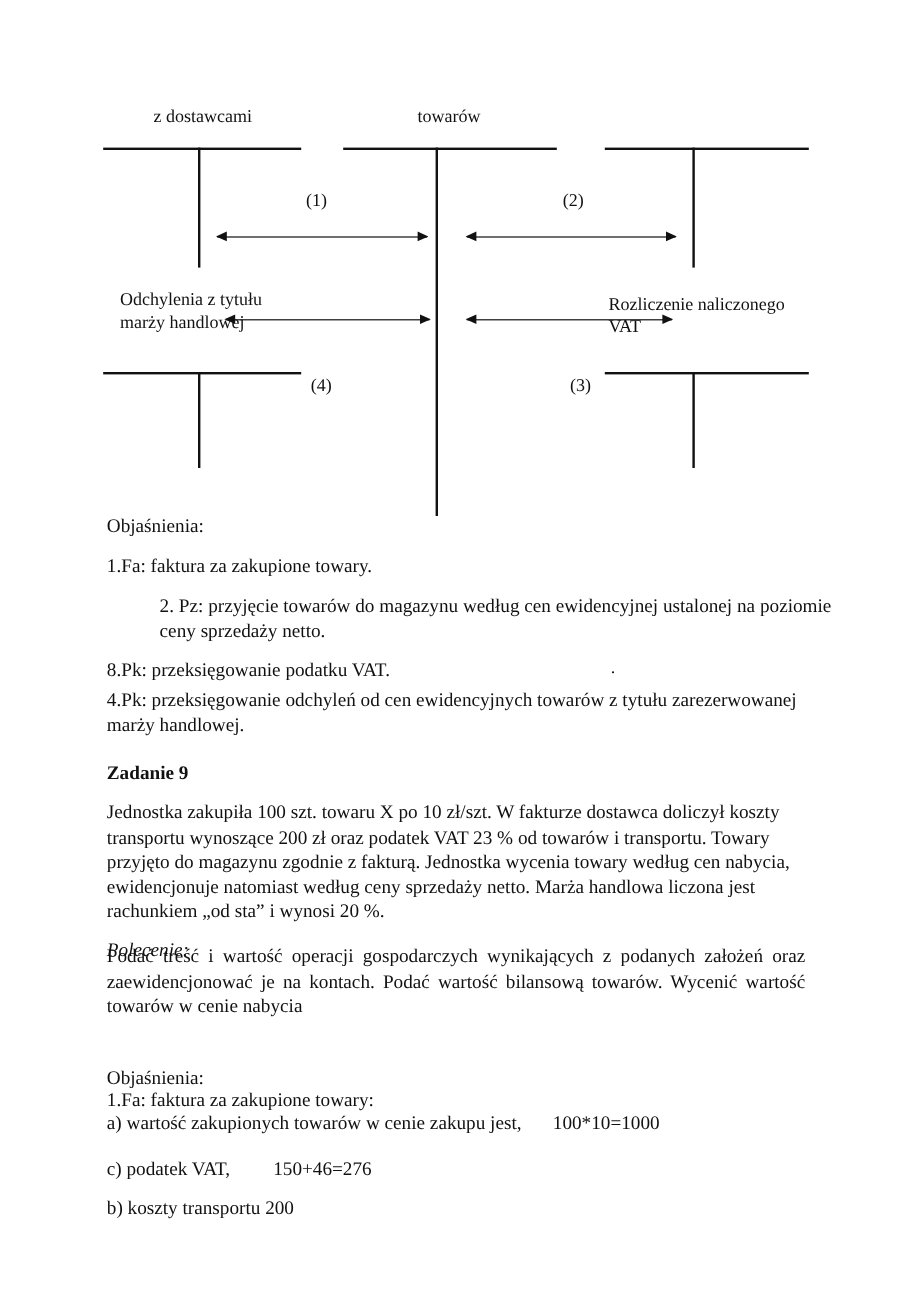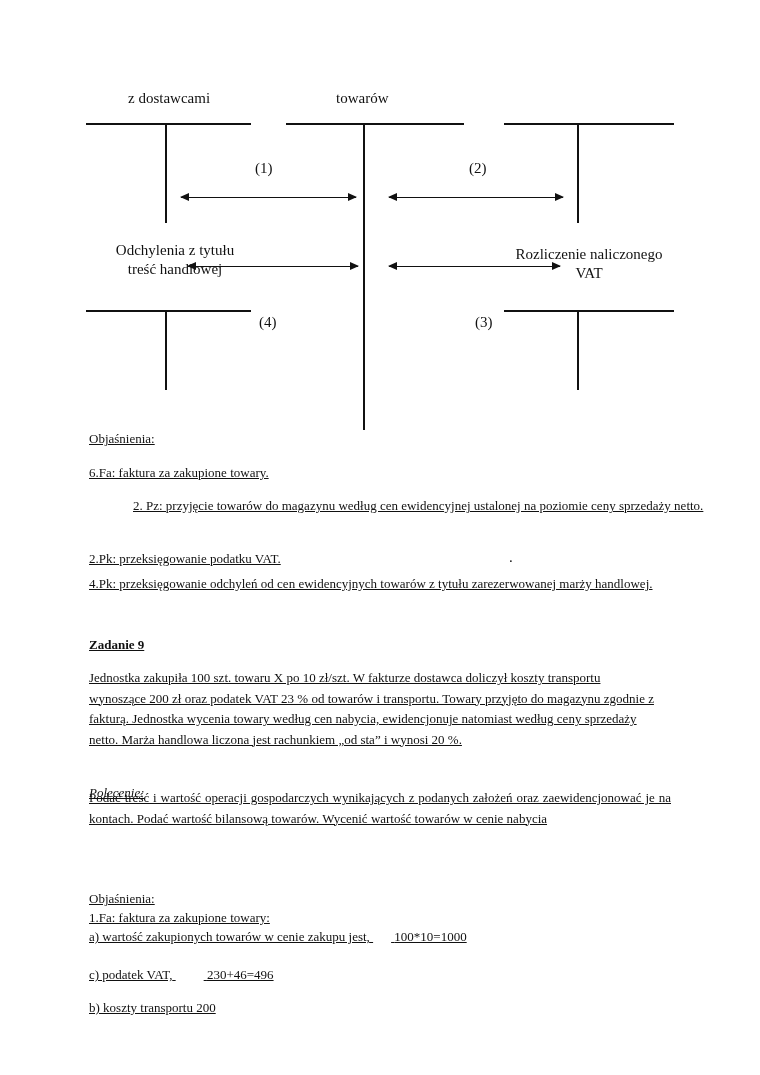--- a/index.html
+++ b/index.html
@@ -10,33 +10,33 @@
     .abs { position: absolute; white-space: nowrap; }
     .hline { position: absolute; height: 2px; background: #111; }
     .vline { position: absolute; width: 2px; background: #111; }
     .arrow { position: absolute; height: 1px; background: #111; }
     .arrow .hl, .arrow .hr {
       position: absolute; top: -4px; width: 0; height: 0;
       border-top: 4.5px solid transparent; border-bottom: 4.5px solid transparent;
     }
     .arrow .hl { left: -1px; border-right: 9px solid #111; }
     .arrow .hr { right: -1px; border-left: 9px solid #111; }
-    .para { position: absolute; left: 89px; width: 582px; line-height: 20.5px; font-size: 13px; text-decoration: underline; }
+    .para { position: absolute; left: 89px; width: 582px; line-height: 20.5px; font-size: 16px; }
     .justify { text-align: justify; text-align-last: left; }
     .bold { font-weight: bold; }
     .italic { font-style: italic; }
-    .lbl-center { text-align: center; line-height: 19px; white-space: normal; }
+    .lbl-center { line-height: 19px; white-space: normal; }
   </style>
 </head>
 <body>
 
 <div>
 
   <div class="abs" style="left:128px; top:90px;">z dostawcami</div>
-  <div class="abs" style="left:336px; top:90px;">towarów</div>
+  <div class="abs" style="left:348px; top:90px;">towarów</div>
 
   <div>
     <div class="hline" style="left:86px; top:123px; width:165px;"></div>
     <div class="vline" style="left:165px; top:123px; height:100px;"></div>
   </div>
 
   <div>
     <div class="hline" style="left:286px; top:123px; width:178px;"></div>
     <div class="vline" style="left:363px; top:123px; height:307px;"></div>
   </div>
@@ -53,21 +53,21 @@
     <span class="hl"></span>
     <span class="hr"></span>
   </div>
   <div class="arrow" style="left:389px; top:197px; width:174px;">
     <span class="hl"></span>
     <span class="hr"></span>
   </div>
 
   <div class="abs lbl-center" style="left:100px; top:241px; width:150px;">
     <span>Odchylenia z tytułu</span><br>
-    <span>treść handlowej</span>
+    <span>marży handlowej</span>
   </div>
 
   <div class="abs lbl-center" style="left:507px; top:245px; width:164px;font-family:Liberation Serif, serif;">
     <span>Rozliczenie naliczonego</span><br>
     <span>VAT</span>
   </div>
 
   <div class="arrow" style="left:188px; top:266px; width:170px;">
     <span class="hl"></span>
     <span class="hr"></span>
@@ -86,23 +86,23 @@
     <div class="hline" style="left:504px; top:310px; width:170px;"></div>
     <div class="vline" style="left:577px; top:310px; height:80px;"></div>
   </div>
 
   <div class="abs" style="left:259px; top:314px;">(4)</div>
   <div class="abs" style="left:475px; top:314px;">(3)</div>
 </div>
 
 <div>
   <div class="para" style="top:429px;">Objaśnienia:</div>
-  <div class="para" style="top:463px;">6.Fa: faktura za zakupione towary.</div>
+  <div class="para" style="top:463px;">1.Fa: faktura za zakupione towary.</div>
   <div class="para" style="top:496px;margin-left:44px;">2. Pz:  przyjęcie towarów do magazynu według cen ewidencyjnej ustalonej na poziomie ceny sprzedaży netto.</div>
-  <div class="para" style="top:549px;">2.Pk: przeksięgowanie podatku VAT.</div>
+  <div class="para" style="top:549px;">8.Pk: przeksięgowanie podatku VAT.</div>
   <div class="abs" style="left:509px; top:549px;">.</div>
   <div class="para" style="top:574px;">4.Pk: przeksięgowanie odchyleń od cen ewidencyjnych towarów z tytułu zarezerwowanej marży handlowej.</div>
 </div>
 
 <div>
   <div class="para bold" style="top:635px;">Zadanie 9</div>
   <div class="para" style="top:668px; width:570px;">Jednostka zakupiła 100 szt. towaru X po 10 zł/szt. W fakturze dostawca doliczył koszty transportu wynoszące 200 zł oraz podatek VAT 23 % od towarów i transportu. Towary przyjęto do magazynu zgodnie z fakturą. Jednostka wycenia towary według cen nabycia, ewidencjonuje natomiast według ceny sprzedaży netto. Marża handlowa liczona jest rachunkiem „od sta” i wynosi 20 %.</div>
   <div class="para italic" style="top:783px;">Polecenie:</div>
   <div class="para justify" style="top:788px;">Podać treść i wartość operacji gospodarczych wynikających  z podanych założeń oraz zaewidencjonować je na kontach. Podać wartość bilansową towarów. Wycenić wartość towarów w cenie nabycia</div>
 </div>
@@ -112,15 +112,15 @@
   <div class="para" style="top:908px; line-height:19px;">1.Fa: faktura za zakupione towary:</div>
   <div class="para" style="top:927px; line-height:19px;">
     <span>a) wartość zakupionych towarów w cenie zakupu jest,</span>
     <span style="display:inline-block; width:18px;"></span>
     <span>100*10=1000</span>
   </div>
   <div class="para" style="top:950px; line-height:19px;margin-top:48px;">b) koszty transportu 200</div>
   <div class="para" style="top:965px; line-height:19px;">
     <span>c) podatek VAT,</span>
     <span style="display:inline-block; width:28px;"></span>
-    <span>230+46=496</span>
+    <span>150+46=276</span>
   </div>
 </div>
 
 </body></html>

